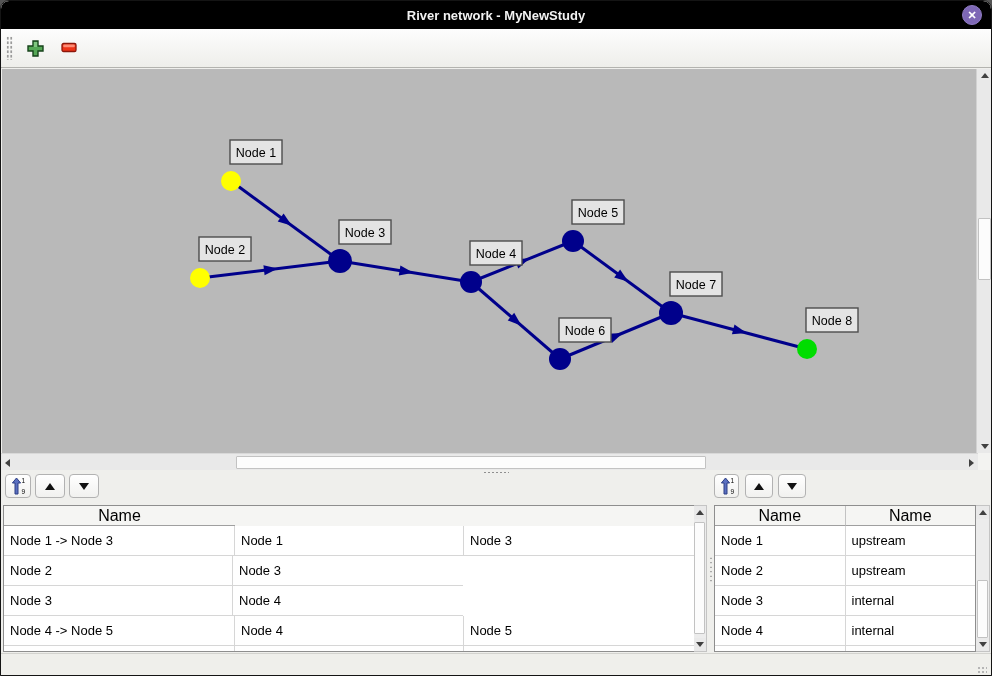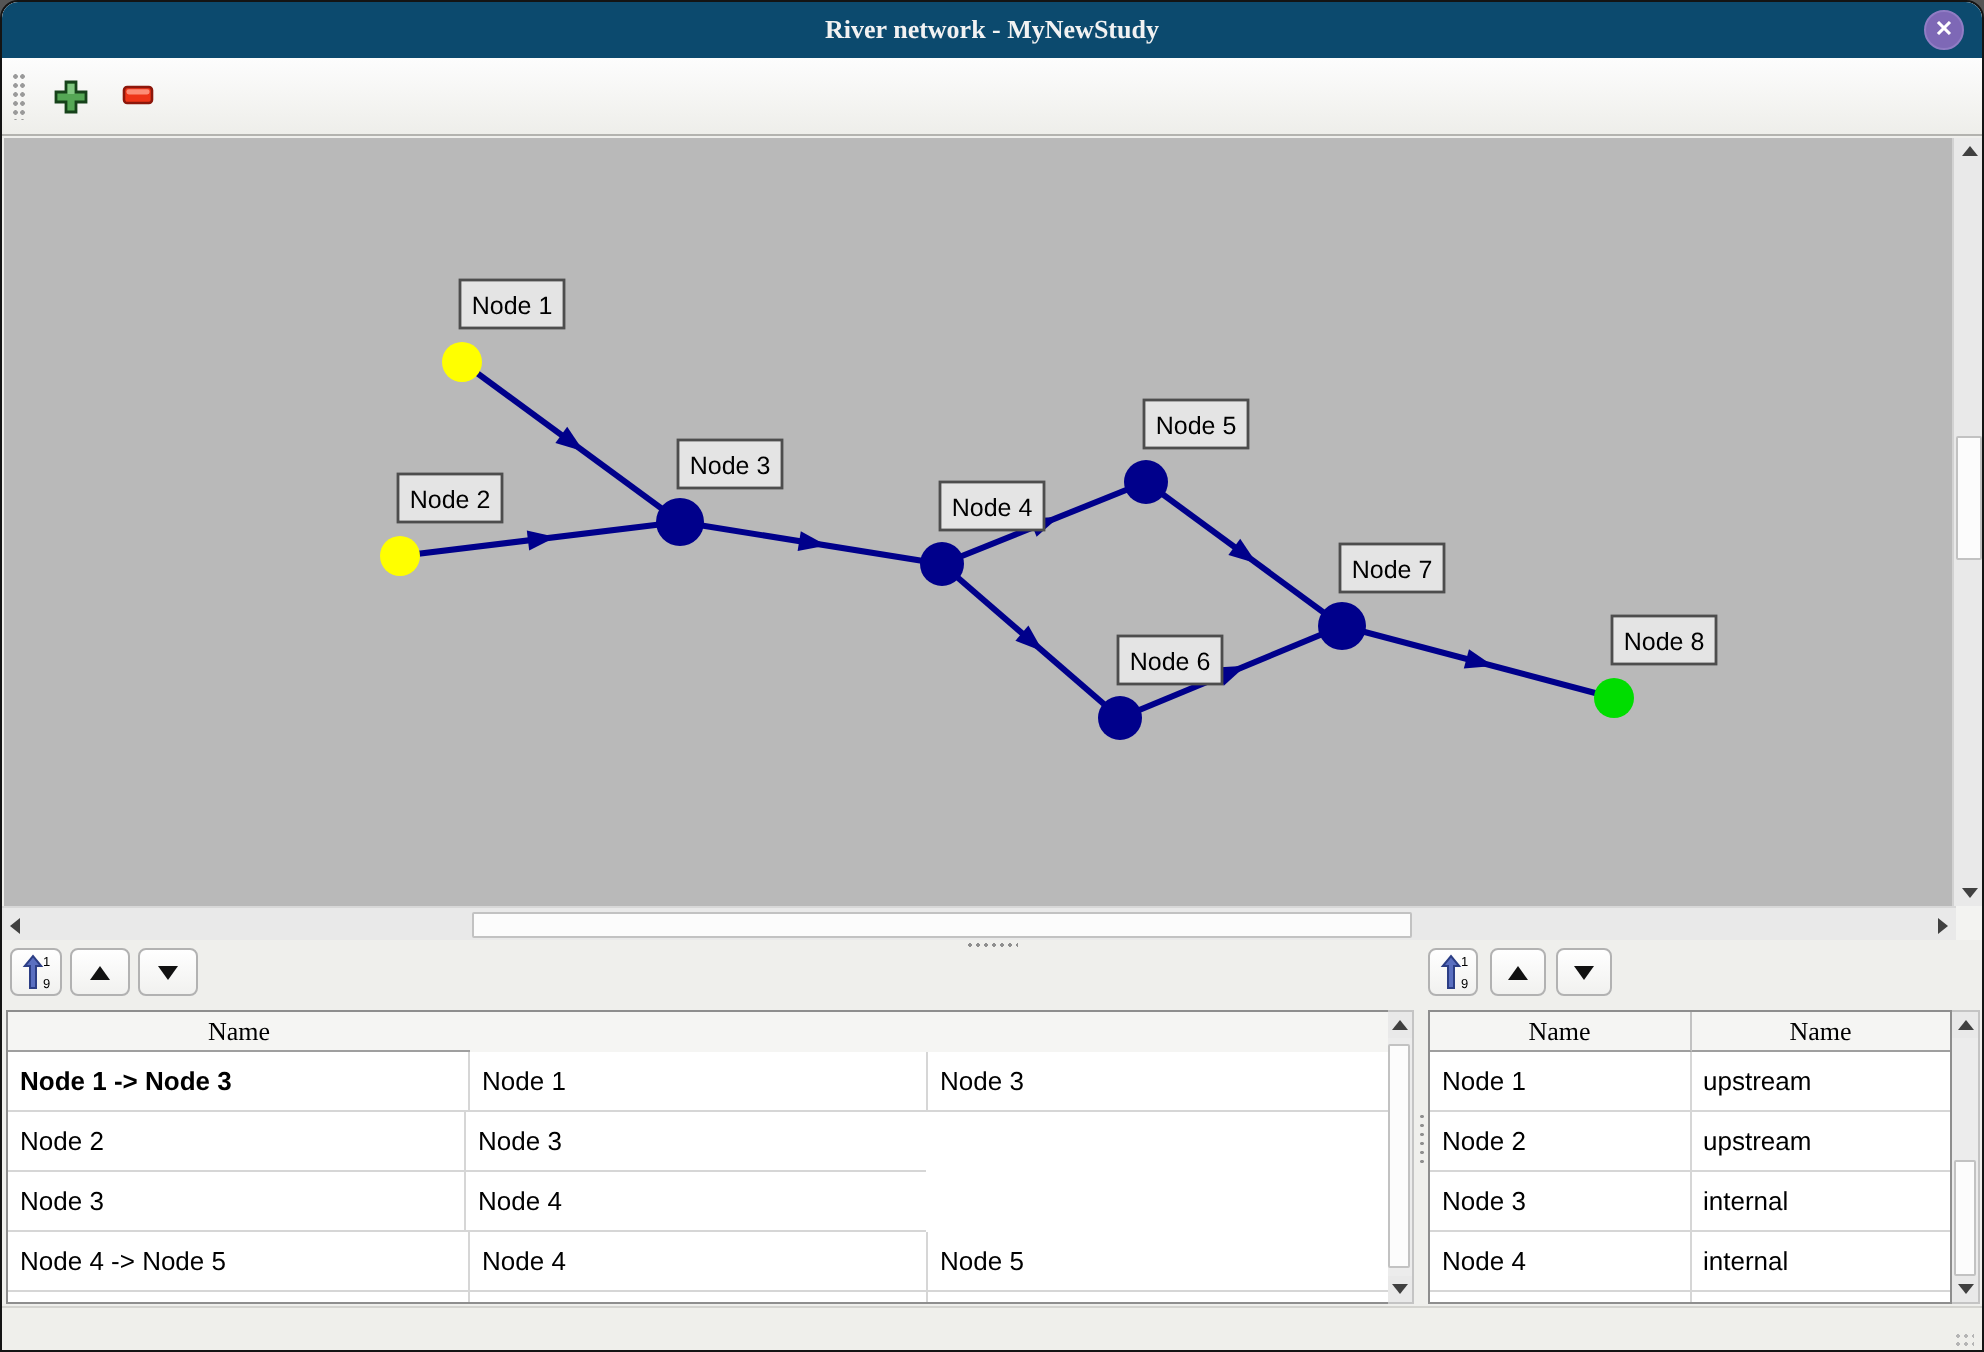--- a/index.html
+++ b/index.html
@@ -77,23 +77,23 @@
   }
   .btn-tri-up   { width:0;height:0;border-left:5px solid transparent;border-right:5px solid transparent;border-bottom:7px solid #111; }
   .btn-tri-down { width:0;height:0;border-left:5px solid transparent;border-right:5px solid transparent;border-top:7px solid #111; }
   
   .table {
     position:absolute; top:504px; background:#fff;
     border:1px solid #8e8e8e; overflow:hidden;
   }
   .thead-row { display:flex; height:20px; background:#f5f5f3; }
   .hcell {
-    font-size:13px; color:#000; text-align:center; line-height:19px;
+    font-size:16px; color:#000; text-align:center; line-height:19px;
     border-right:1px solid #c2c2c2; border-bottom:1px solid #9f9f9f;
-    overflow:hidden; white-space:nowrap;font-family:Liberation Serif, serif;
+    overflow:hidden; white-space:nowrap;
   }
   .hcell:last-child { border-right:none; }
   .trow { display:flex; height:30px; background:#fff; }
   .tcell {
     font-size:13px; color:#000; padding-left:6px; line-height:29px;
     border-right:1px solid #d6d6d6; border-bottom:1px solid #d6d6d6;
     overflow:hidden; white-space:nowrap;
   }
   .tcell:last-child { border-right:none; }
   .tbl-scroll {
@@ -108,21 +108,21 @@
   .resize-grip { position:absolute; right:4px; bottom:3px; width:10px; height:8px;
     background:radial-gradient(circle,#b5b5b5 0.8px, transparent 1px);
     background-size:4px 4px; }
   svg text { font-family:"Liberation Sans", sans-serif; }
 </style>
 </head>
 <body>
 
 <div class="window">
 
-  <div class="titlebar" style="background: #0c4a6e; font-family: Liberation Serif, serif;">
+  <div class="titlebar" style="background: #000000;">
     <span class="title-text">River network - MyNewStudy</span>
     <span class="close-btn" style="background: rgb(126, 104, 182);">✕</span>
   </div>
 
   <div class="toolbar">
     <div class="grip"></div>
     <div class="tool-btn">
       <svg width="17" height="17" viewBox="0 0 17 17">
         <path d="M6 1 h5 v5 h5 v5 h-5 v5 h-5 v-5 h-5 v-5 h5 z" fill="#55a755" stroke="#16421a" stroke-width="1.4"></path>
         <path d="M6.8 2 h3.4 v5 h-3.4 z" fill="#8fd08f" opacity="0.75"></path>
@@ -234,21 +234,21 @@
       <div class="btn-tri-down"></div>
     </div>
 
   <div class="vsplitter-dots"></div>
 
   <div class="table" style="left:2px;width:692px;height:147px;">
       <div class="thead-row">
         <div class="hcell" style="width: 231px;">Name</div>
       </div>
       <div class="trow">
-        <div class="tcell" style="width: 231px; font-weight: bold;">Node 1 -&gt; Node 3</div>
+        <div class="tcell" style="width: 231px;">Node 1 -&gt; Node 3</div>
         <div class="tcell" style="width: 229px;">Node 1</div>
         <div class="tcell" style="width: 230px;">Node 3</div>
       </div>
       <div class="trow">
         <div class="tcell" style="width: 229px;">Node 2</div>
         <div class="tcell" style="width: 230px;">Node 3</div>
       </div>
       <div class="trow">
         <div class="tcell" style="width: 229px;">Node 3</div>
         <div class="tcell" style="width: 230px;">Node 4</div>

